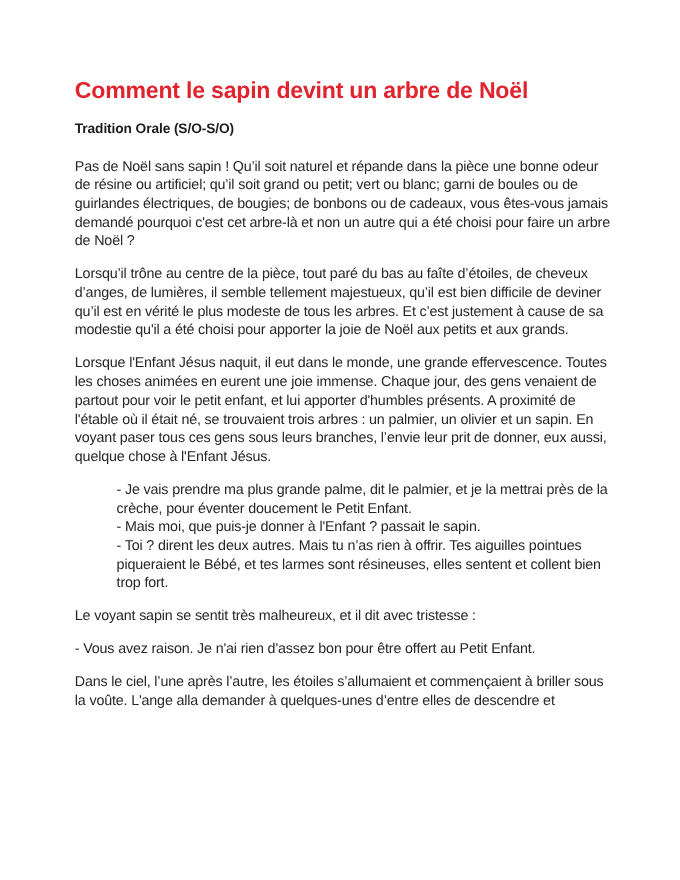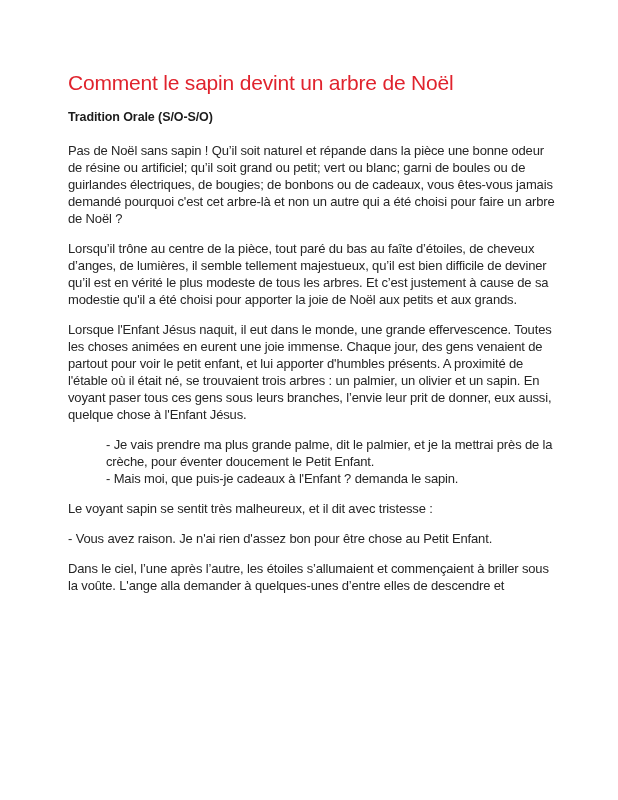--- a/index.html
+++ b/index.html
@@ -18,21 +18,21 @@
     box-sizing: border-box;
     width: 618px;
     height: 800px;
     padding: 70px 60px 0 68px;
     background: #ffffff;
   }
   .doc-title {
     margin: 0;
     font-size: 21px;
     line-height: 26px;
-    font-weight: 400;
+    font-weight: 700;
     color: #e0232d;
     letter-spacing: -0.2px;
   }
   .doc-subtitle {
     margin: 13px 0 16px 0;
     font-size: 12.5px;
     line-height: 17px;
     font-weight: 700;
     color: #1c1c1c;
     letter-spacing: -0.1px;
@@ -61,23 +61,24 @@
   <h2 class="doc-subtitle">Tradition Orale (S/O-S/O)</h2>
 
   <p class="para">Pas de Noël sans sapin ! Qu’il soit naturel et répande dans la pièce une bonne odeur de résine ou artificiel; qu’il soit grand ou petit; vert ou blanc; garni de boules ou de guirlandes électriques, de bougies; de bonbons ou de cadeaux, vous êtes-vous jamais demandé pourquoi c'est cet arbre-là et non un autre qui a été choisi pour faire un arbre de Noël ?</p>
 
   <p class="para">Lorsqu’il trône au centre de la pièce, tout paré du bas au faîte d’étoiles, de cheveux d’anges, de lumières, il semble tellement majestueux, qu’il est bien difficile de deviner qu’il est en vérité le plus modeste de tous les arbres. Et c’est justement à cause de sa modestie qu'il a été choisi pour apporter la joie de Noël aux petits et aux grands.</p>
 
   <p class="para">Lorsque l'Enfant Jésus naquit, il eut dans le monde, une grande effervescence. Toutes les choses animées en eurent une joie immense. Chaque jour, des gens venaient de partout pour voir le petit enfant, et lui apporter d'humbles présents. A proximité de l'étable où il était né, se trouvaient trois arbres : un palmier, un olivier et un sapin. En voyant paser tous ces gens sous leurs branches, l’envie leur prit de donner, eux aussi, quelque chose à l'Enfant Jésus.</p>
 
   <p class="para">
     <span class="dline">- Je vais prendre ma plus grande palme, dit le palmier, et je la mettrai près de la crèche, pour éventer doucement le Petit Enfant.</span>
-    <span class="dline">- Mais moi, que puis-je cadeaux à l'Enfant ? demanda le sapin.</span>
+    <span class="dline">- Mais moi, que puis-je donner à l'Enfant ? passait le sapin.</span>
+    <span class="dline">- Toi ? dirent les deux autres. Mais tu n’as rien à offrir. Tes aiguilles pointues piqueraient le Bébé, et tes larmes sont résineuses, elles sentent et collent bien trop fort.</span>
   </p>
 
   <p class="para">Le voyant sapin se sentit très malheureux, et il dit avec tristesse :</p>
 
-  <p class="para">- Vous avez raison. Je n'ai rien d'assez bon pour être chose au Petit Enfant.</p>
+  <p class="para">- Vous avez raison. Je n'ai rien d'assez bon pour être offert au Petit Enfant.</p>
 
 
   <p class="para">Dans le ciel, l’une après l’autre, les étoiles s’allumaient et commençaient à briller sous la voûte. L'ange alla demander à quelques-unes d’entre elles de descendre et</p>
 
 </div>
 
 </body></html>

